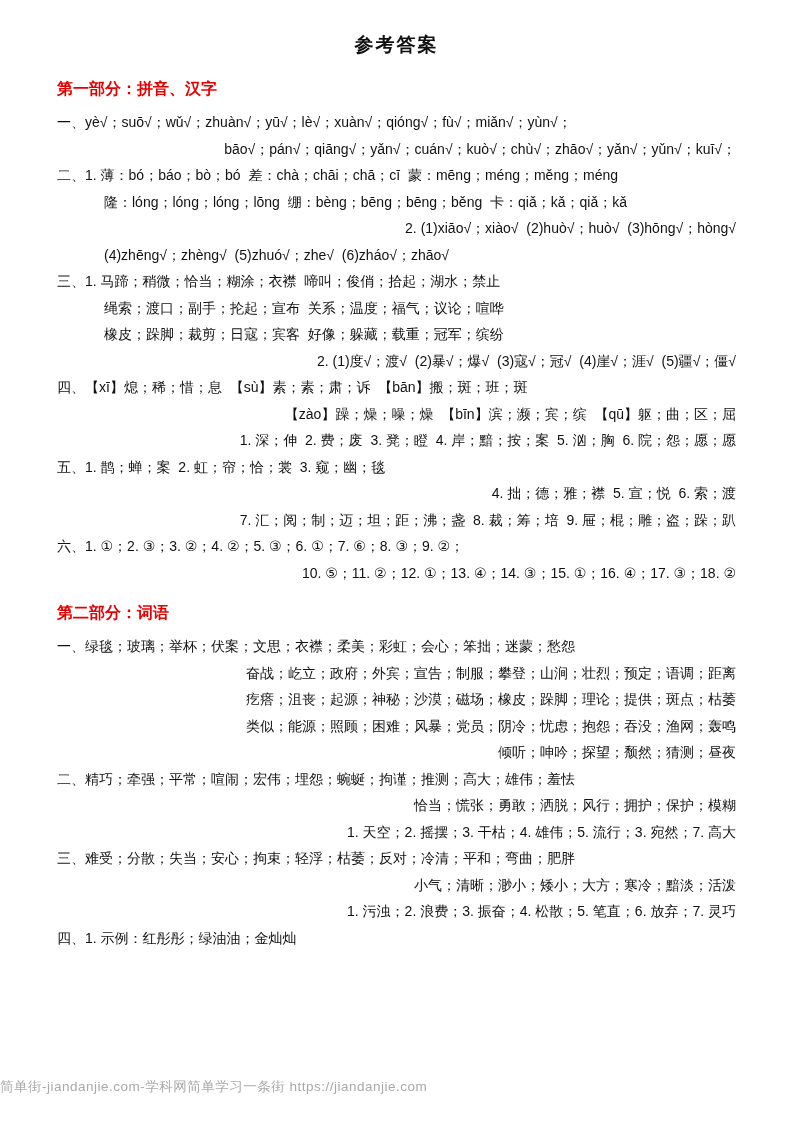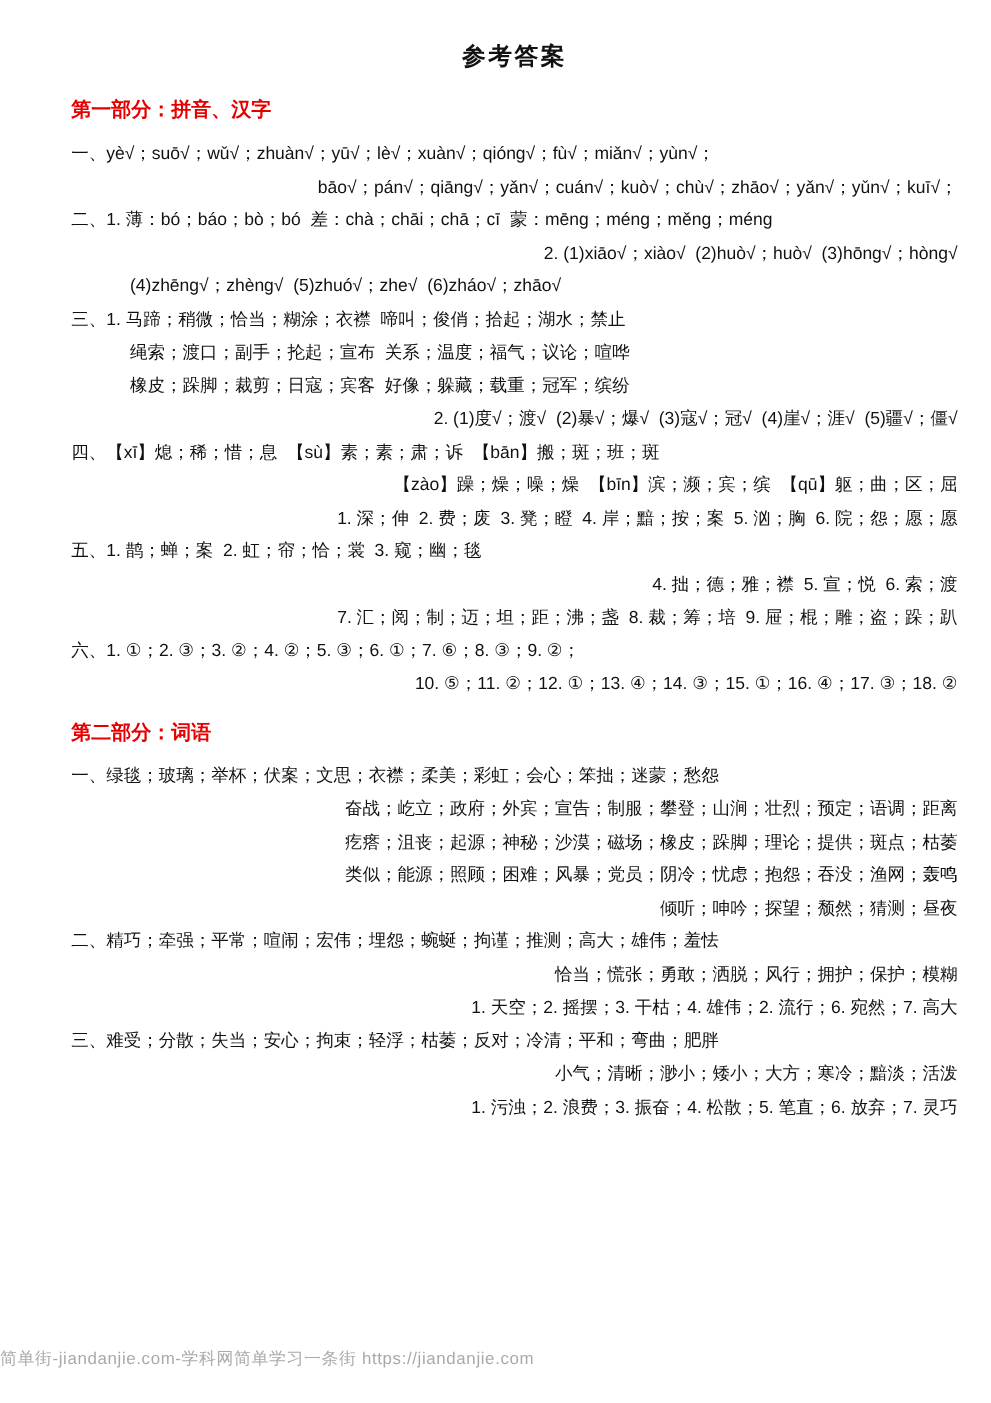--- a/index.html
+++ b/index.html
@@ -9,21 +9,21 @@
     background: #ffffff;
     color: #1a1a1a;
     font-family: "Liberation Sans", "DejaVu Sans", sans-serif;
     box-sizing: border-box;
     position: relative;
   }
   .page {
     box-sizing: border-box;
     width: 793px;
     min-height: 1122px;
-    padding: 32px 27px 70px 57px;
+    padding: 32px 57px 70px 57px;
     position: relative;
   }
   .doc-title {
     text-align: center;
     font-size: 19px;
     font-weight: bold;
     margin: 0 0 18px 0;
     letter-spacing: 2px;
     color: #111;
   }
@@ -58,20 +58,21 @@
 </head>
 <body>
 
 <div class="page">
   <h1 class="doc-title">参考答案</h1>
   <main id="doc-body">
       <h2 class="section-heading">第一部分：拼音、汉字</h2>
       <p class="line indent-0">一、yè√；suō√；wǔ√；zhuàn√；yū√；lè√；xuàn√；qióng√；fù√；miǎn√；yùn√；</p>
       <p class="line indent-1">bāo√；pán√；qiāng√；yǎn√；cuán√；kuò√；chù√；zhāo√；yǎn√；yǔn√；kuī√；</p>
       <p class="line indent-0">二、1. 薄：bó；báo；bò；bó  差：chà；chāi；chā；cī  蒙：mēng；méng；měng；méng</p>
+      <p class="line indent-2">隆：lóng；lóng；lóng；lōng  绷：bèng；bēng；bēng；běng  卡：qiǎ；kǎ；qiǎ；kǎ</p>
       <p class="line indent-1">2. (1)xiāo√；xiào√  (2)huò√；huò√  (3)hōng√；hòng√</p>
       <p class="line indent-2">(4)zhēng√；zhèng√  (5)zhuó√；zhe√  (6)zháo√；zhāo√</p>
       <p class="line indent-0">三、1. 马蹄；稍微；恰当；糊涂；衣襟  啼叫；俊俏；拾起；湖水；禁止</p>
       <p class="line indent-2">绳索；渡口；副手；抡起；宣布  关系；温度；福气；议论；喧哗</p>
       <p class="line indent-2">橡皮；跺脚；裁剪；日寇；宾客  好像；躲藏；载重；冠军；缤纷</p>
       <p class="line indent-1">2. (1)度√；渡√  (2)暴√；爆√  (3)寇√；冠√  (4)崖√；涯√  (5)疆√；僵√</p>
       <p class="line indent-0">四、【xī】熄；稀；惜；息  【sù】素；素；肃；诉  【bān】搬；斑；班；斑</p>
       <p class="line indent-1">【zào】躁；燥；噪；燥  【bīn】滨；濒；宾；缤  【qū】躯；曲；区；屈</p>
       <p class="line indent-1">1. 深；伸  2. 费；废  3. 凳；瞪  4. 岸；黯；按；案  5. 汹；胸  6. 院；怨；愿；愿</p>
       <p class="line indent-0">五、1. 鹊；蝉；案  2. 虹；帘；恰；裳  3. 窥；幽；毯</p>
@@ -80,19 +81,20 @@
       <p class="line indent-0">六、1. ①；2. ③；3. ②；4. ②；5. ③；6. ①；7. ⑥；8. ③；9. ②；</p>
       <p class="line indent-1">10. ⑤；11. ②；12. ①；13. ④；14. ③；15. ①；16. ④；17. ③；18. ②</p>
       <h2 class="section-heading">第二部分：词语</h2>
       <p class="line indent-0">一、绿毯；玻璃；举杯；伏案；文思；衣襟；柔美；彩虹；会心；笨拙；迷蒙；愁怨</p>
       <p class="line indent-1">奋战；屹立；政府；外宾；宣告；制服；攀登；山涧；壮烈；预定；语调；距离</p>
       <p class="line indent-1">疙瘩；沮丧；起源；神秘；沙漠；磁场；橡皮；跺脚；理论；提供；斑点；枯萎</p>
       <p class="line indent-1">类似；能源；照顾；困难；风暴；党员；阴冷；忧虑；抱怨；吞没；渔网；轰鸣</p>
       <p class="line indent-1">倾听；呻吟；探望；颓然；猜测；昼夜</p>
       <p class="line indent-0">二、精巧；牵强；平常；喧闹；宏伟；埋怨；蜿蜒；拘谨；推测；高大；雄伟；羞怯</p>
       <p class="line indent-1">恰当；慌张；勇敢；洒脱；风行；拥护；保护；模糊</p>
-      <p class="line indent-1">1. 天空；2. 摇摆；3. 干枯；4. 雄伟；2. 流行；6. 宛然；7. 高大</p>
+      <p class="line indent-1">1. 天空；2. 摇摆；3. 干枯；4. 雄伟；5. 流行；3. 宛然；7. 高大</p>
       <p class="line indent-0">三、难受；分散；失当；安心；拘束；轻浮；枯萎；反对；冷清；平和；弯曲；肥胖</p>
       <p class="line indent-1">小气；清晰；渺小；矮小；大方；寒冷；黯淡；活泼</p>
       <p class="line indent-1">1. 污浊；2. 浪费；3. 振奋；4. 松散；5. 笔直；6. 放弃；7. 灵巧</p>
+      <p class="line indent-0">四、1. 示例：红彤彤；绿油油；金灿灿</p>
     </main>
   <div class="footer">简单街-jiandanjie.com-学科网简单学习一条街 https://jiandanjie.com</div>
 </div>
 
 </body></html>

